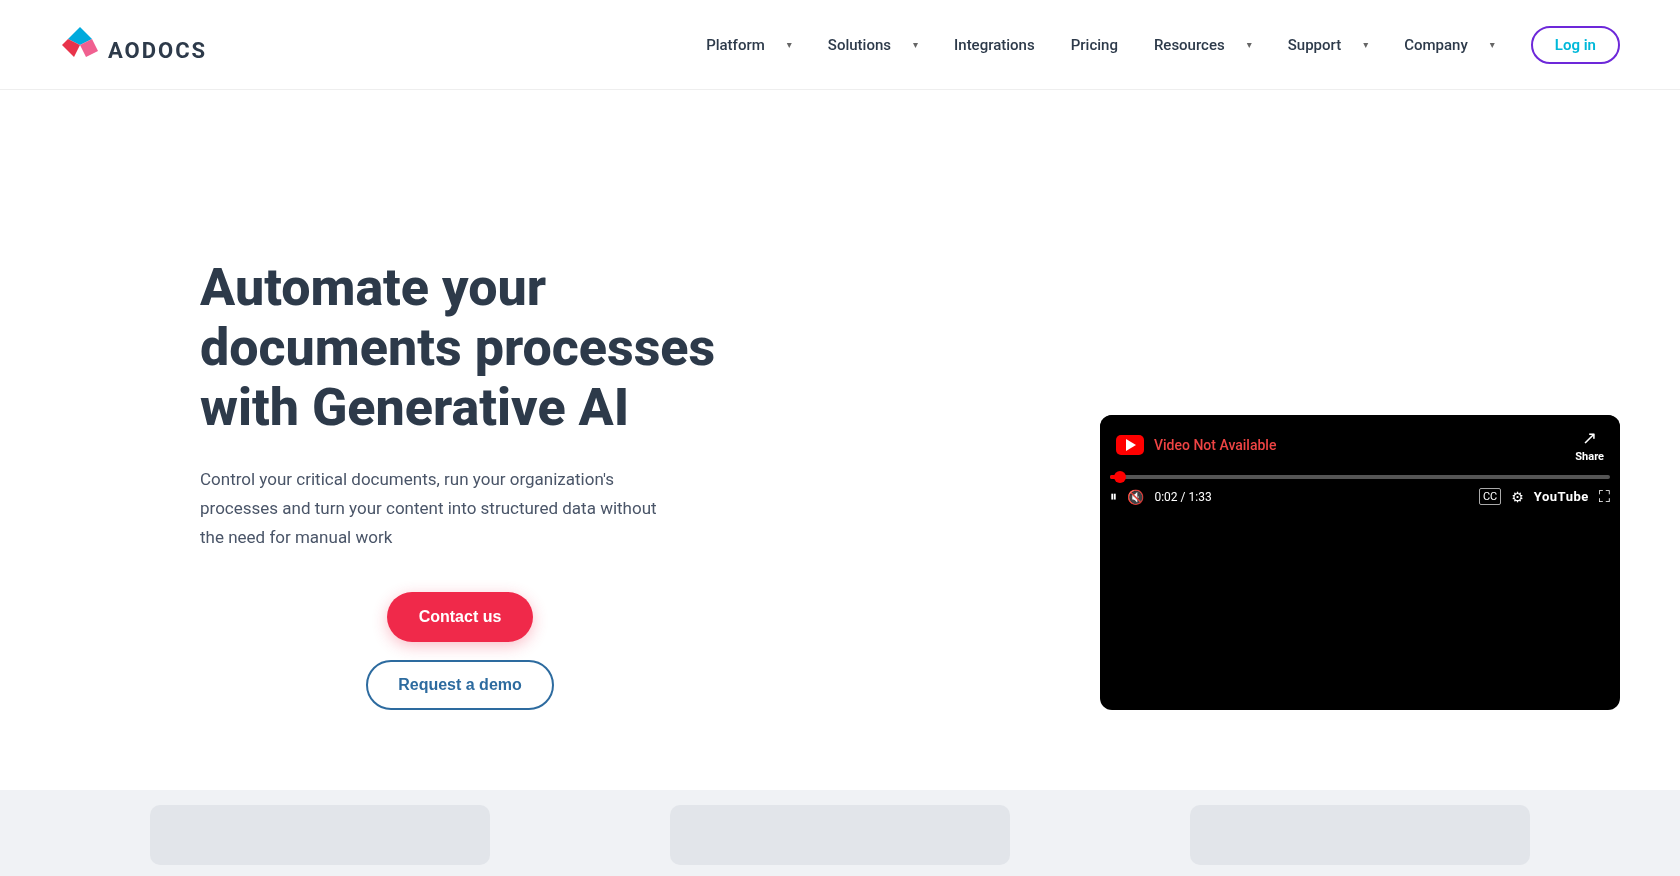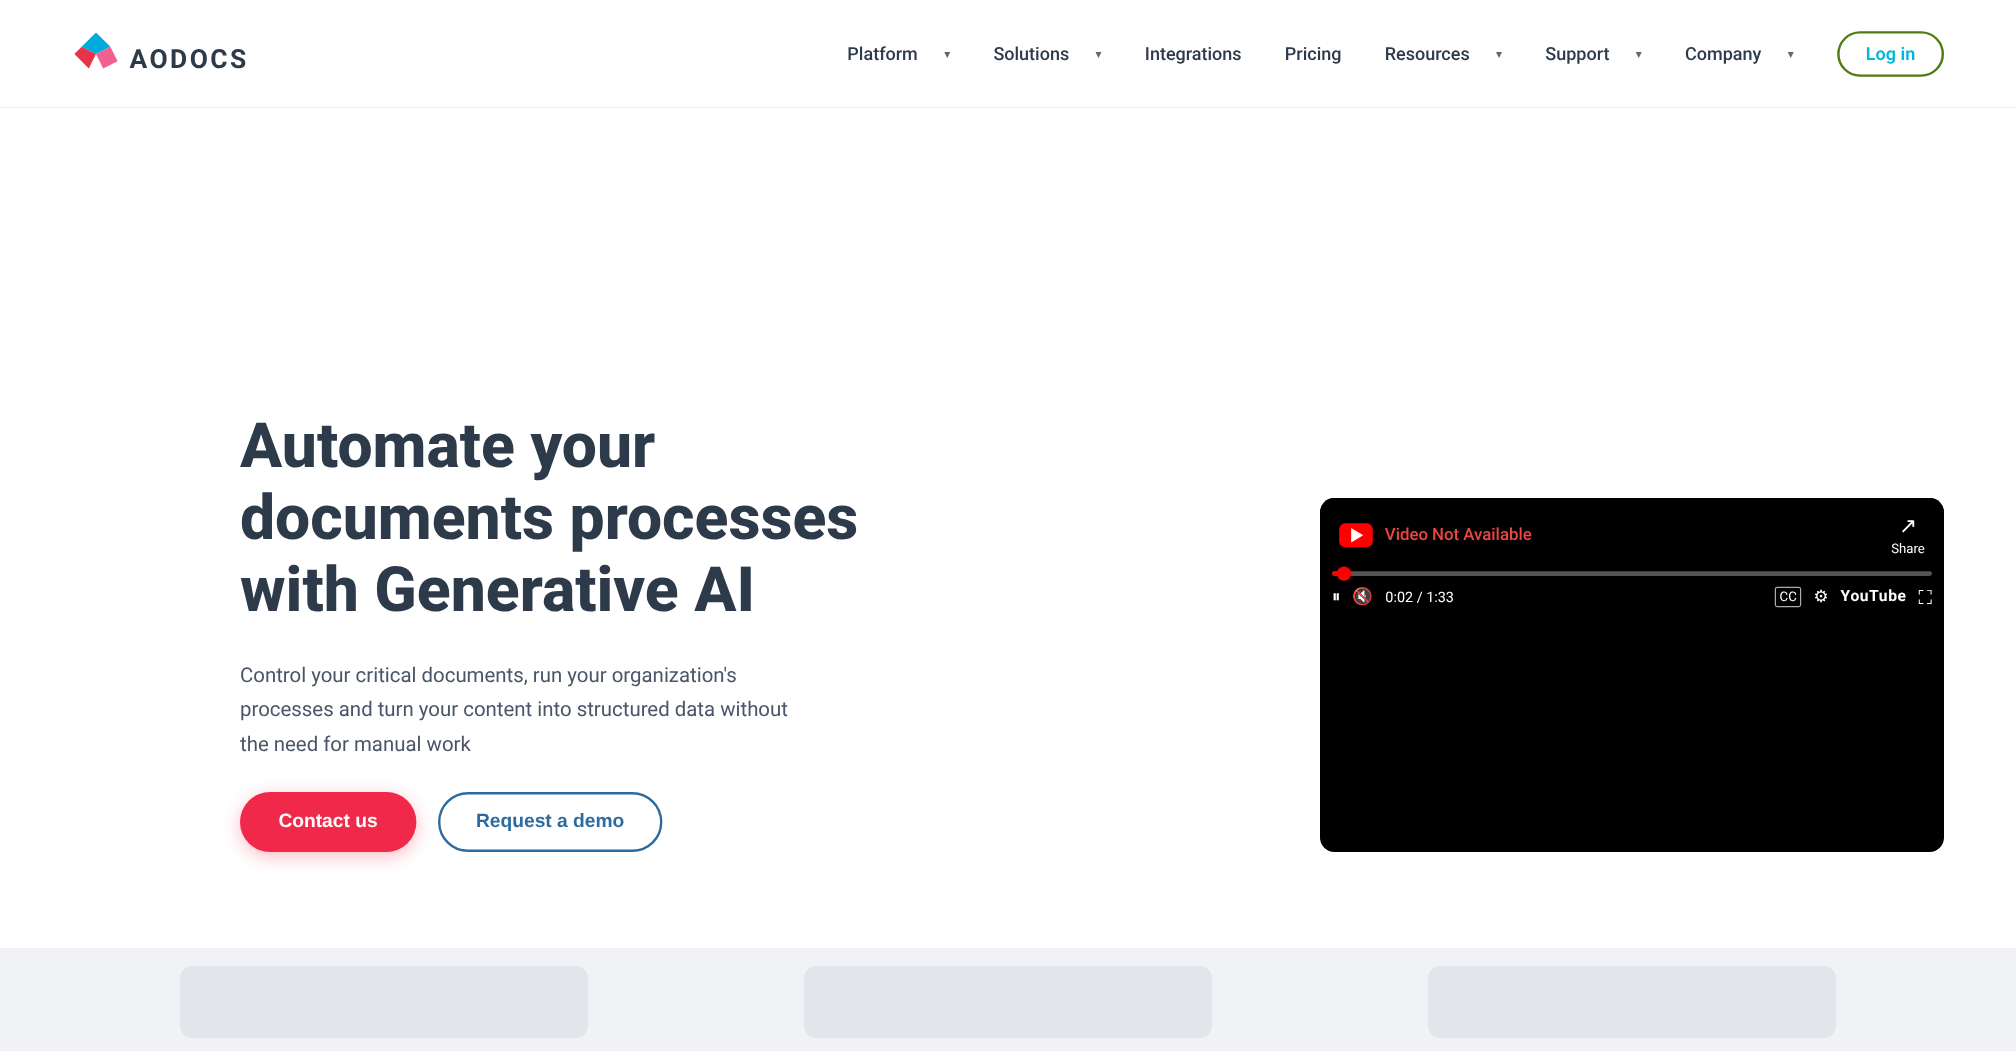--- a/index.html
+++ b/index.html
@@ -50,21 +50,21 @@
       font-weight: 500;
       display: flex;
       align-items: center;
       gap: 22px;
     }
     .nav-links li a .chevron {
       font-size: 10px;
       color: #666;
     }
     .nav-login {
-      border: 2px solid #4d7c0f;
+      border: 2px solid #6d28d9;
       border-radius: 25px;
       padding: 8px 22px;
       color: #00b8d9 !important;
       font-weight: 600 !important;
       background: transparent;
     }
 
     
     .hero {
       background: #fff;
@@ -81,27 +81,28 @@
       font-size: 52px;
       font-weight: 800;
       color: #2d3a4a;
       line-height: 1.15;
       margin-bottom: 28px;
     }
     .hero-description {
       font-size: 17px;
       color: #4a5568;
       line-height: 1.7;
-      margin-bottom: 24px;
+      margin-bottom: 40px;
       max-width: 460px;
     }
     .hero-buttons {
       display: flex;
       gap: 18px;
       align-items: center;
+      flex-direction: column;
     }
     .btn-contact {
       background: #f0294a;
       color: #fff;
       border: none;
       border-radius: 30px;
       padding: 16px 32px;
       font-size: 16px;
       font-weight: 600;
       cursor: pointer;
@@ -173,20 +174,21 @@
       gap: 2px;
       cursor: pointer;
     }
     .share-icon {
       color: #fff;
       font-size: 18px;
     }
     .share-label {
       color: #fff;
       font-size: 11px;
+      font-weight: bold;
     }
     .video-content-area {
       flex: 1;
       display: flex;
       align-items: center;
       justify-content: center;
       background: #000;
     }
     .video-unavailable-msg {
       color: #aaa;

